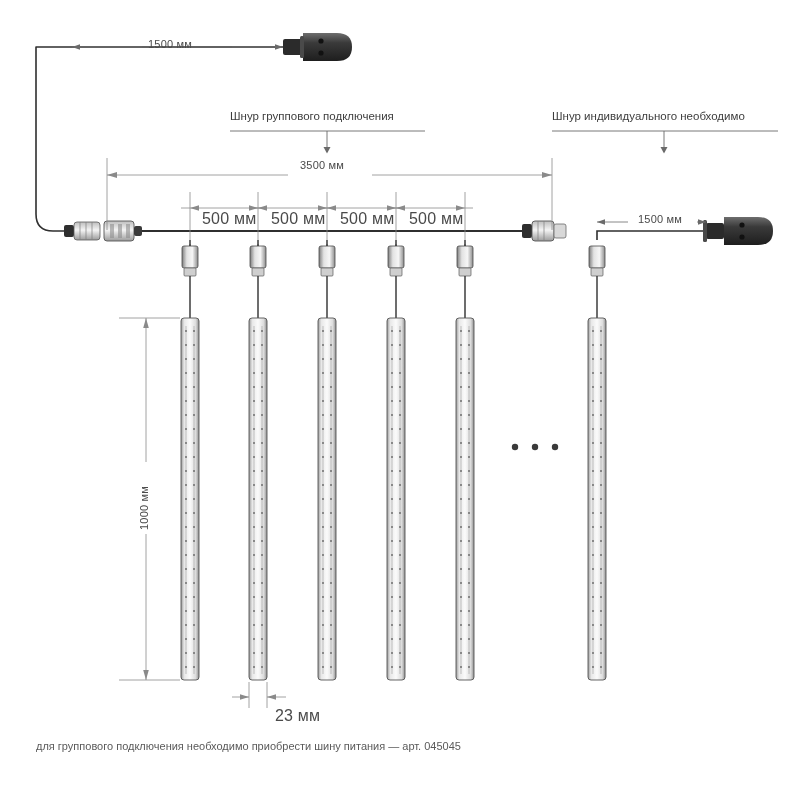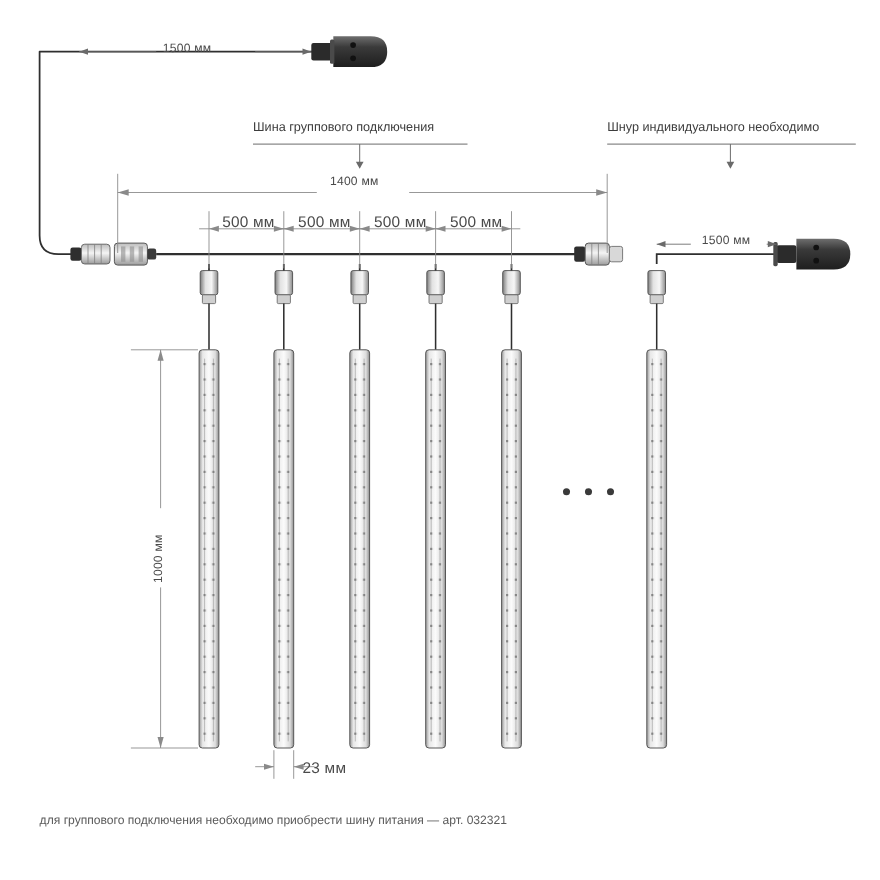--- a/index.html
+++ b/index.html
@@ -30,21 +30,22 @@
     height: 800px;
   }
   .lbl {
     position: absolute;
     font-size: 11px;
     color: #4a4a4a;
     white-space: nowrap;
     letter-spacing: 0.2px;
   }
   .lbl.small {
-    font-size: 14px;
+    font-size: 16px;
+    margin-top: 17px;
   }
   .lbl.vert {
     transform-origin: 0 0;
     transform: rotate(-90deg);
   }
   .note {
     position: absolute;
     font-size: 11px;
     color: #5a5a5a;
     white-space: nowrap;
@@ -598,34 +599,34 @@
       <path d="M 267 697 L 276 694.3 L 276 699.7 Z" fill="#8a8a8a" stroke="none"></path>
     </g>
 
     <g fill="#3a3a3a">
       <circle cx="515" cy="447" r="3.2"></circle>
       <circle cx="535" cy="447" r="3.2"></circle>
       <circle cx="555" cy="447" r="3.2"></circle>
     </g>
   </svg>
 
-  <div class="title-lbl" style="left:230px; top:110px;">Шина группового подключения</div>
+  <div class="title-lbl" style="left:230px; top:110px;">Шнур группового подключения</div>
 
   <div class="title-lbl" style="left:552px; top:110px;">Шнур индивидуального необходимо</div>
 
   <div class="lbl" style="left:148px; top:38px;">1500 мм</div>
 
   <div class="lbl" style="left:638px; top:213px;">1500 мм</div>
 
-  <div class="lbl" style="left:300px; top:159px;">1400 мм</div>
+  <div class="lbl" style="left:300px; top:159px;">3500 мм</div>
 
   <div class="lbl small" style="left:202px; top:193px;">500 мм</div>
   <div class="lbl small" style="left:271px; top:193px;">500 мм</div>
   <div class="lbl small" style="left:340px; top:193px;">500 мм</div>
   <div class="lbl small" style="left:409px; top:193px;">500 мм</div>
 
   <div class="lbl vert" style="left:138px; top:530px;">1000 мм</div>
 
   <div class="lbl small" style="left:275px; top:690px;text-align:center;">23 мм</div>
 
-  <div class="note" style="left:36px; top:740px;">для группового подключения необходимо приобрести шину питания — арт. 032321</div>
+  <div class="note" style="left:36px; top:740px;">для группового подключения необходимо приобрести шину питания — арт. 045045</div>
 
 </div>
 
 </body></html>

